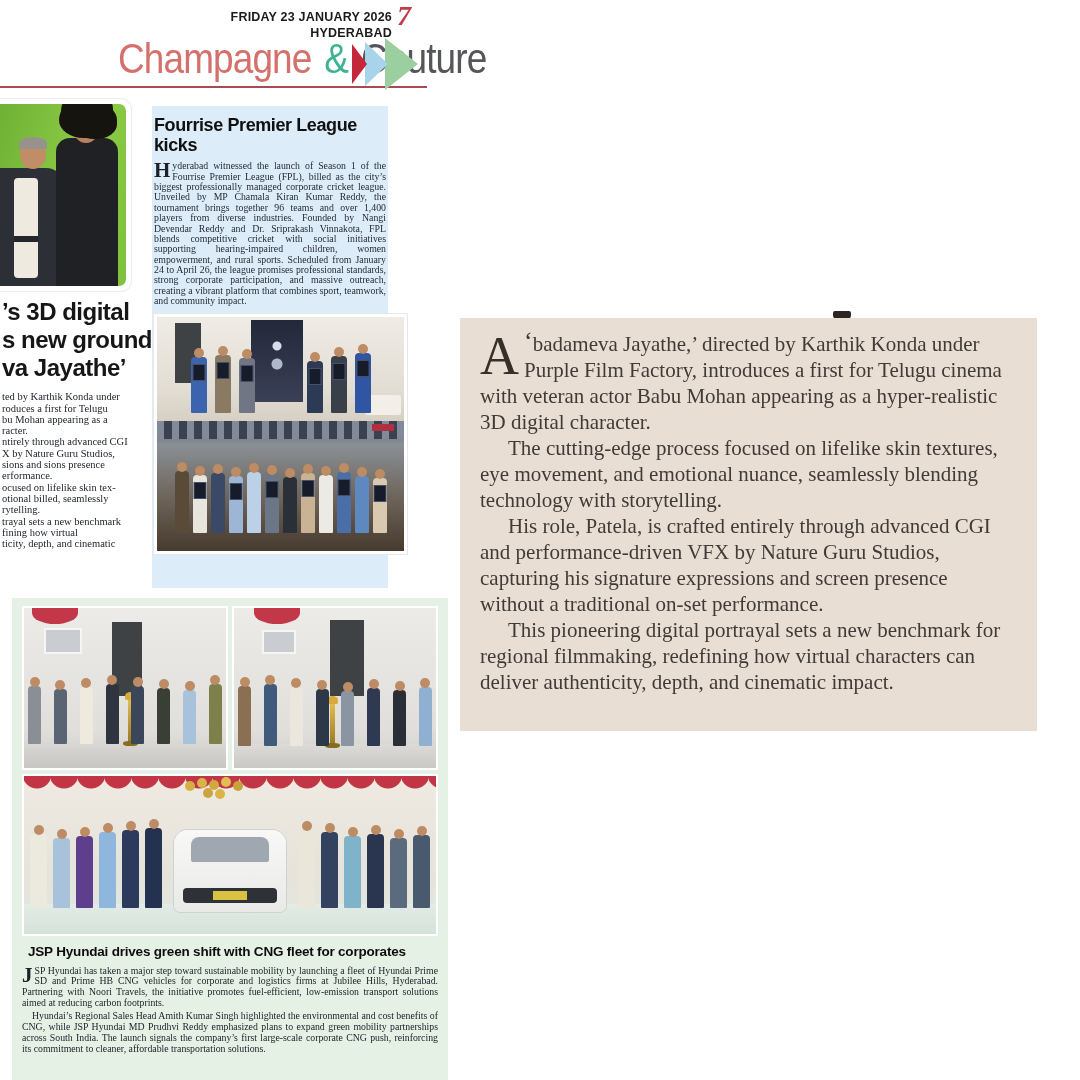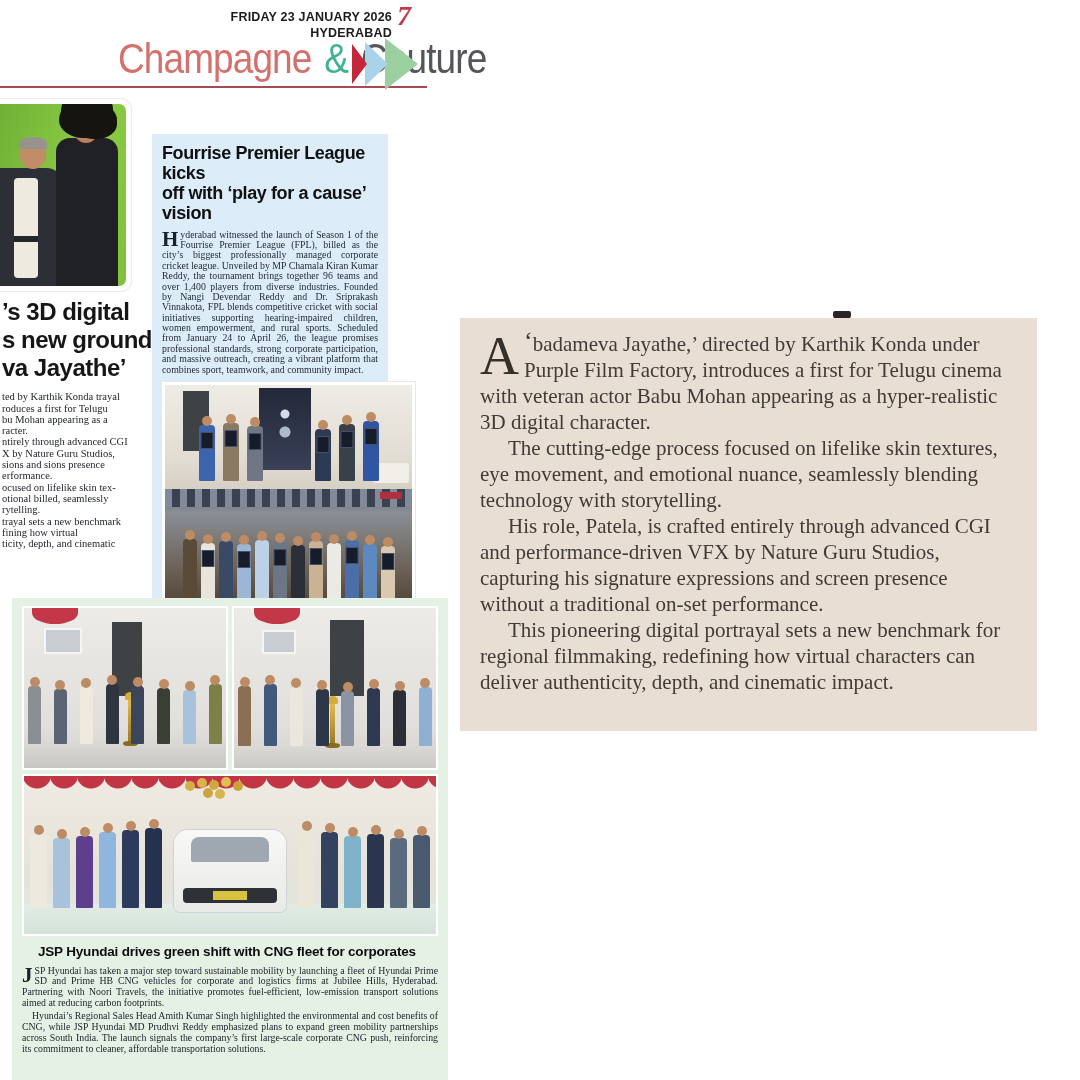--- a/index.html
+++ b/index.html
@@ -61,21 +61,21 @@
   .gp-man2{position:absolute;right:8px;bottom:0;width:62px;height:148px;
            background:#1f2125;border-radius:14px 14px 0 0;}
   .gp-man2::before{content:"";position:absolute;top:-24px;left:17px;width:26px;height:29px;
                    border-radius:50%;background:#b9825f;}
   .gp-hair{position:absolute;top:-49px;left:5px;width:52px;height:42px;background:#16140f;
            border-radius:48% 52% 46% 54%/55% 50% 45% 50%;
            box-shadow:-4px 9px 0 -2px #16140f,7px 11px 0 -3px #16140f;}
 
   
   .fourrise{position:absolute;left:152px;top:106px;width:236px;height:482px;
-            background:var(--fourrise_bg,#dcedf9);padding:9px 10px;box-sizing:border-box;margin-top:28px;}
+            background:var(--fourrise_bg,#dcedf9);padding:9px 2px;box-sizing:border-box;}
   .f-head{font:700 18px/1.12 "Liberation Sans",sans-serif;color:#101010;letter-spacing:-.4px;}
   .f-body{margin:6px 0 0 0;font:9.8px/1.06 "Liberation Serif",serif;color:#252a33;
           text-align:justify;}
   .drop-s{float:left;font:700 21px/17px "Liberation Serif",serif;padding:1px 2px 0 0;color:#1c2028;}
   .photo2{margin-top:7px;width:247px;height:234px;background:#fff;border:3px solid #fff;
           box-shadow:0 0 0 1px #e8e8e8;}
   .p2-top{position:relative;height:104px;overflow:hidden;
           background:linear-gradient(#efece6,#e2ddd3 70%,#d6d0c4);}
   .p2-top .banner{position:absolute;left:94px;top:3px;width:52px;height:82px;
                   background:linear-gradient(#23283a,#3a4056);}
@@ -125,21 +125,21 @@
             box-shadow:12px 2px 0 #cfa83e,24px -1px 0 #e0be55,36px 3px 0 #c9a23a,
                        -12px 3px 0 #d4af45,6px 10px 0 #caa53f,18px 11px 0 #d8b44a;}
   .car{position:absolute;left:50%;transform:translateX(-50%);bottom:22px;width:112px;height:82px;
        background:linear-gradient(#f8f8f6,#e9e9e7);border-radius:14px 14px 6px 6px;
        box-shadow:0 0 0 1px #cfd2d4;}
   .car .ws{position:absolute;top:7px;left:17px;right:17px;height:25px;background:#9fa8b0;
            border-radius:8px 8px 2px 2px;}
   .car .grill{position:absolute;bottom:9px;left:9px;right:9px;height:15px;background:#2e3236;border-radius:4px;}
   .car .plate{position:absolute;bottom:12px;left:50%;transform:translateX(-50%);width:34px;height:9px;
               background:#d9c23f;z-index:2;}
-  .h-head{margin:8px 0 0 16px;font:700 13.5px/1.15 "Liberation Sans",sans-serif;color:#0d0d0d;letter-spacing:-.2px;}
+  .h-head{margin:8px 0 0 6px;font:700 13.5px/1.15 "Liberation Sans",sans-serif;color:#0d0d0d;letter-spacing:-.2px;}
   .h-body{margin:6px 0 0 0;font:9.8px/1.12 "Liberation Serif",serif;color:#20242c;text-align:justify;}
   .h-body.p2{text-indent:10px;margin-top:2px;}
 </style>
 </head>
 <body>
 
 <div class="page">
 
   <div class="date-block">
     <div>FRIDAY 23 JANUARY 2026</div>
@@ -165,21 +165,20 @@
         </div>
       <div class="gp-man2">
           <div class="gp-hair"></div>
         </div>
     </div>
   </div>
 
   <div class="fourrise">
     <div class="f-head">
         <div>Fourrise Premier League kicks</div>
-        <div>off with ‘play for a cause’ vision</div>
       </div>
     <p class="f-body"><span class="drop-s">H</span><span>yderabad witnessed the launch of Season 1 of the Fourrise Premier League (FPL), billed as the city’s biggest professionally managed corporate cricket league. Unveiled by MP Chamala Kiran Kumar Reddy, the tournament brings together 96 teams and over 1,400 players from diverse industries. Founded by Nangi Devendar Reddy and Dr. Sriprakash Vinnakota, FPL blends competitive cricket with social initiatives supporting hearing-impaired children, women empowerment, and rural sports. Scheduled from January 24 to April 26, the league promises professional standards, strong corporate participation, and massive outreach, creating a vibrant platform that combines sport, teamwork, and community impact.</span></p>
     <div class="photo2 photo">
       <div class="p2-top">
         <div class="door" style="left:18px;top:6px;width:26px;height:60px;"></div>
         <div class="banner"></div>
         <div class="table"></div>
         <div class="prow" style="left:0;right:0;bottom:8px;justify-content:center;gap:8px;">
           <i class="person" style="width:16px;height:56px;background:#3c63ae">
               <b class="poster"></b>
@@ -235,21 +234,21 @@
     </div>
   </div>
 
   <div class="left-snippet">
     <div>
         <div class="ls-hline">’s 3D digital</div>
         <div class="ls-hline">s new ground</div>
         <div class="ls-hline">va Jayathe’</div>
       </div>
     <div class="ls-body">
-        <div class="ls-bline">ted by Karthik Konda trayal</div>
+        <div class="ls-bline">ted by Karthik Konda under</div>
         <div class="ls-bline">roduces a first for Telugu</div>
         <div class="ls-bline">bu Mohan appearing as a</div>
         <div class="ls-bline">racter.</div>
         <div class="ls-bline">ntirely through advanced CGI</div>
         <div class="ls-bline">X by Nature Guru Studios,</div>
         <div class="ls-bline">sions and sions presence</div>
         <div class="ls-bline">erformance.</div>
         <div class="ls-bline">ocused on lifelike skin tex-</div>
         <div class="ls-bline">otional billed, seamlessly</div>
         <div class="ls-bline">rytelling.</div>

